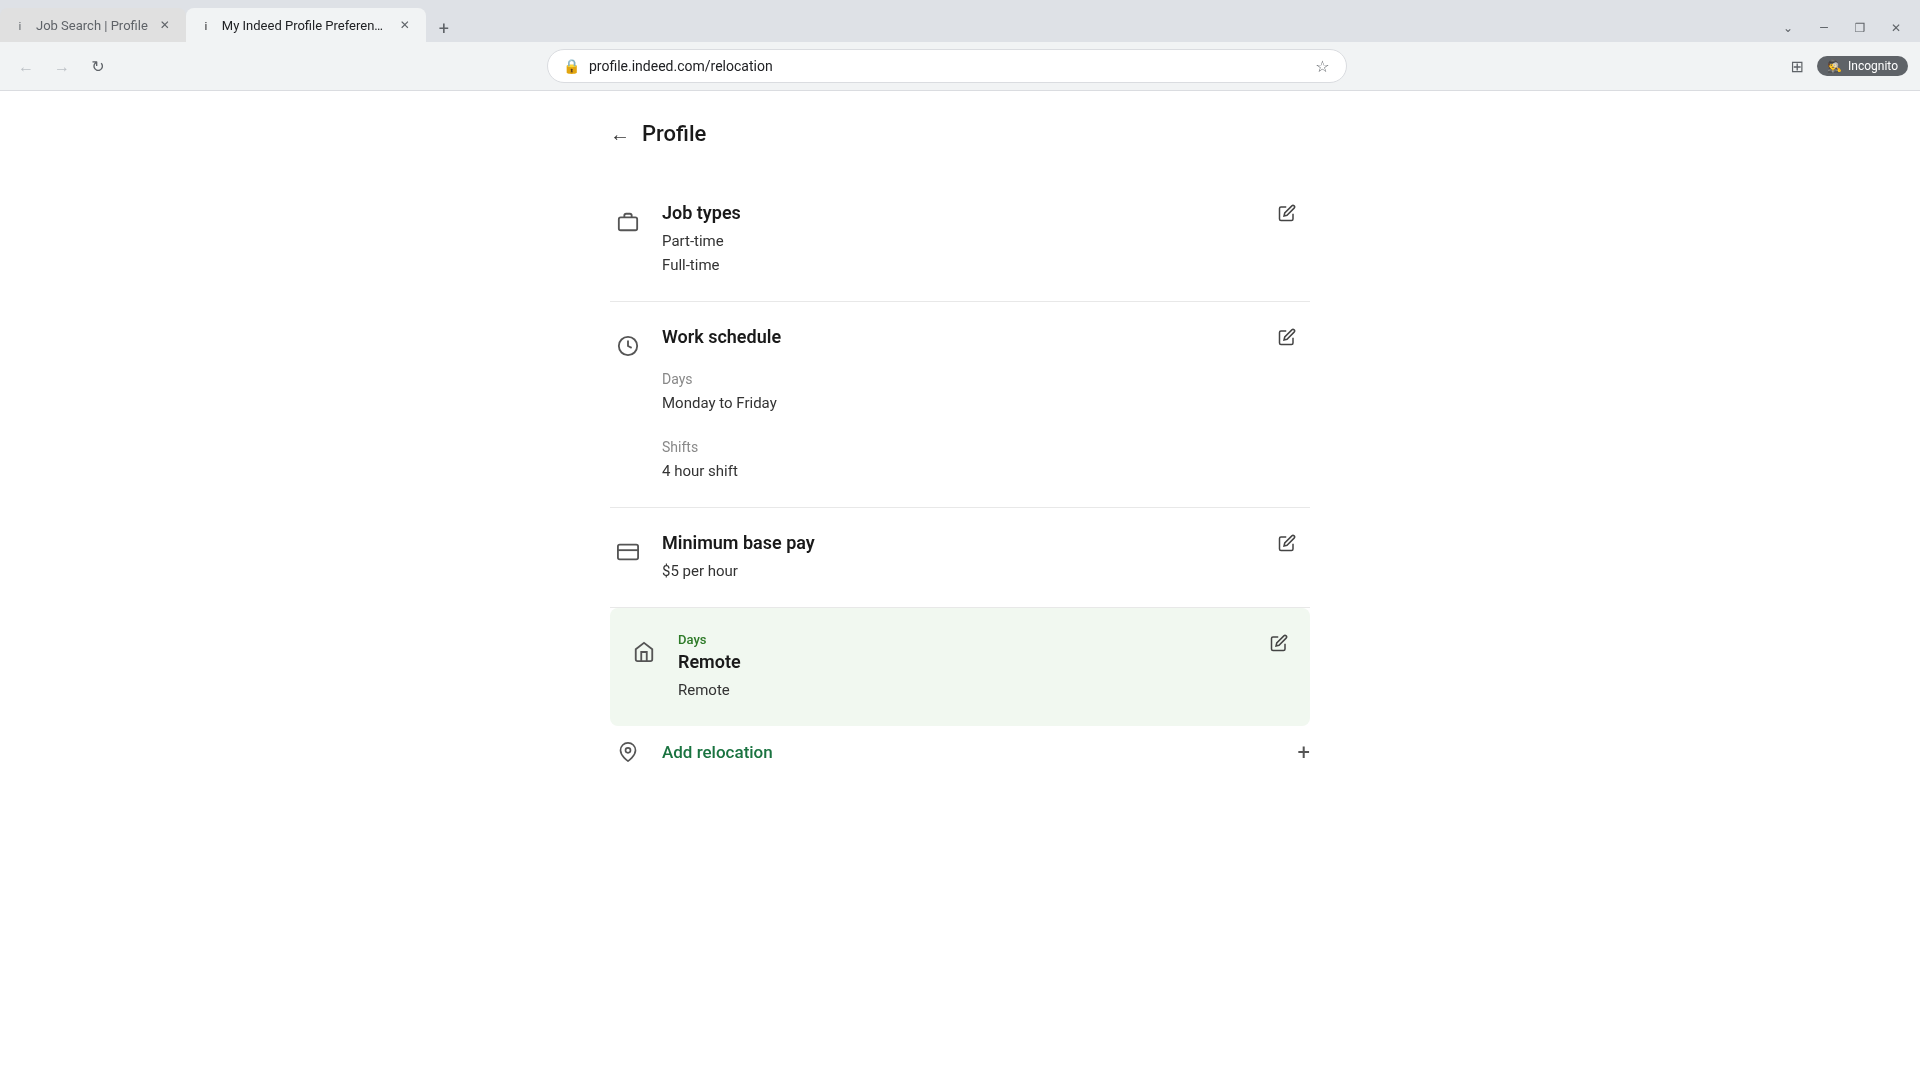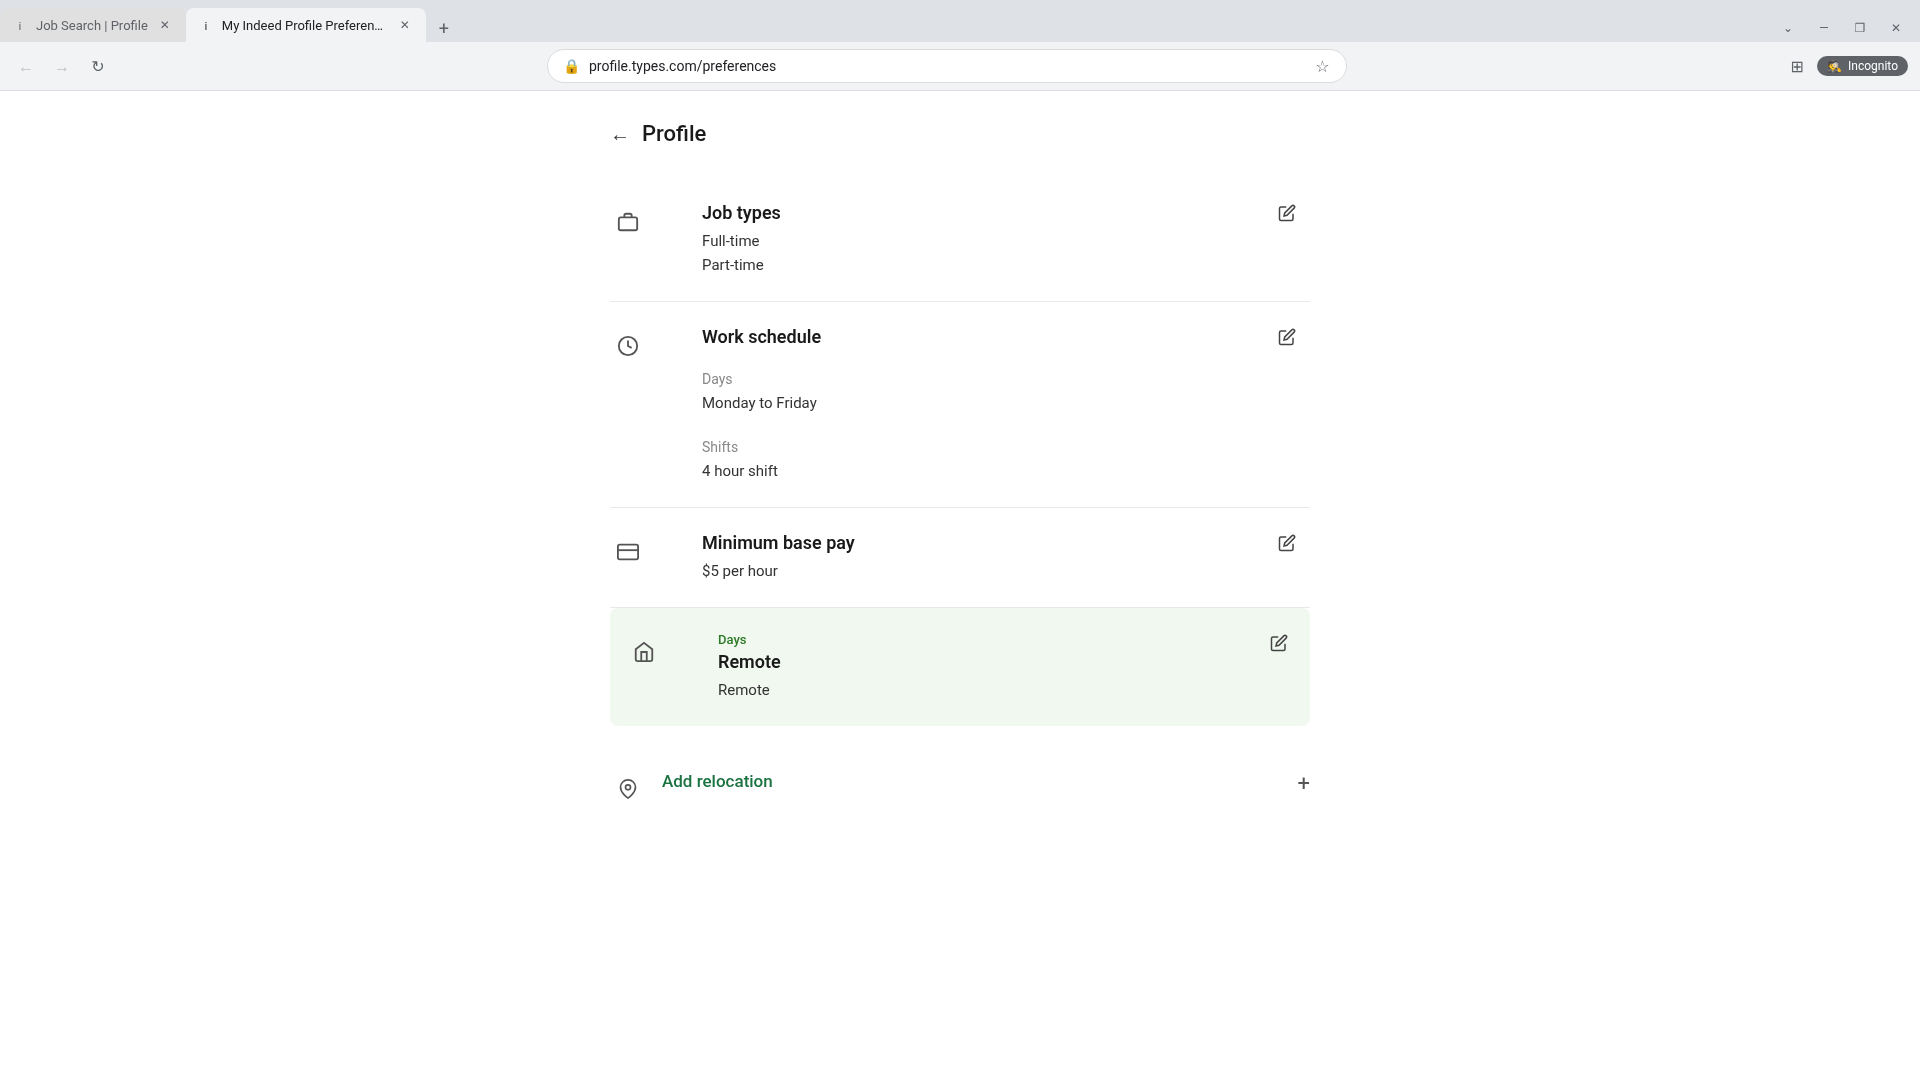--- a/index.html
+++ b/index.html
@@ -234,21 +234,20 @@
       color: #1a1a1a;
     }
 
     
     .section {
       display: flex;
       align-items: flex-start;
       padding: 24px 0;
       border-bottom: 1px solid #e8e8e8;
       position: relative;
-      gap: 40px;
     }
 
     .section.highlighted {
       background: #f1f8f0;
       border-radius: 8px;
       padding: 24px 16px;
       border: none;
       margin-bottom: 0;
     }
 
@@ -314,24 +313,23 @@
     .added-badge {
       font-size: 13px;
       color: #2d7a27;
       font-weight: 500;
       margin-bottom: 4px;
     }
 
     
     .add-section {
       display: flex;
-      align-items: flex-start;
+      align-items: center;
       padding: 8px 0;
       cursor: pointer;
-      margin-top: 37px;
     }
 
     .add-section-icon {
       width: 36px;
       height: 36px;
       display: flex;
       align-items: center;
       justify-content: center;
       font-size: 20px;
       color: #666;
@@ -379,21 +377,21 @@
       <div class="window-btn">✕</div>
     </div>
   </div>
 
   <div class="address-bar-row">
     <div class="nav-btn disabled">←</div>
     <div class="nav-btn disabled">→</div>
     <div class="nav-btn">↻</div>
     <div class="address-bar">
       <span class="lock-icon">🔒</span>
-      <span class="address-text">profile.types.com/preferences</span>
+      <span class="address-text">profile.indeed.com/relocation</span>
       <span class="star-icon">☆</span>
     </div>
     <div class="toolbar-right">
       <div class="toolbar-btn">⊞</div>
       <div class="incognito-badge">
         <span>🕵</span>
         <span>Incognito</span>
       </div>
     </div>
   </div>
@@ -409,22 +407,22 @@
 
     <div class="section">
       <div class="section-icon">
         <svg width="22" height="22" viewBox="0 0 24 24" fill="none" stroke="#555" stroke-width="2">
           <rect x="2" y="7" width="20" height="14" rx="2"></rect>
           <path d="M16 7V5a2 2 0 0 0-2-2h-4a2 2 0 0 0-2 2v2"></path>
         </svg>
       </div>
       <div class="section-body">
         <div class="section-title">Job types</div>
+        <div class="section-value">Part-time</div>
         <div class="section-value">Full-time</div>
-        <div class="section-value">Part-time</div>
       </div>
       <div class="edit-btn">
         <svg width="18" height="18" viewBox="0 0 24 24" fill="none" stroke="#444" stroke-width="2">
           <path d="M11 4H4a2 2 0 0 0-2 2v14a2 2 0 0 0 2 2h14a2 2 0 0 0 2-2v-7"></path>
           <path d="M18.5 2.5a2.121 2.121 0 0 1 3 3L12 15l-4 1 1-4 9.5-9.5z"></path>
         </svg>
       </div>
     </div>
 
     <div class="section">

